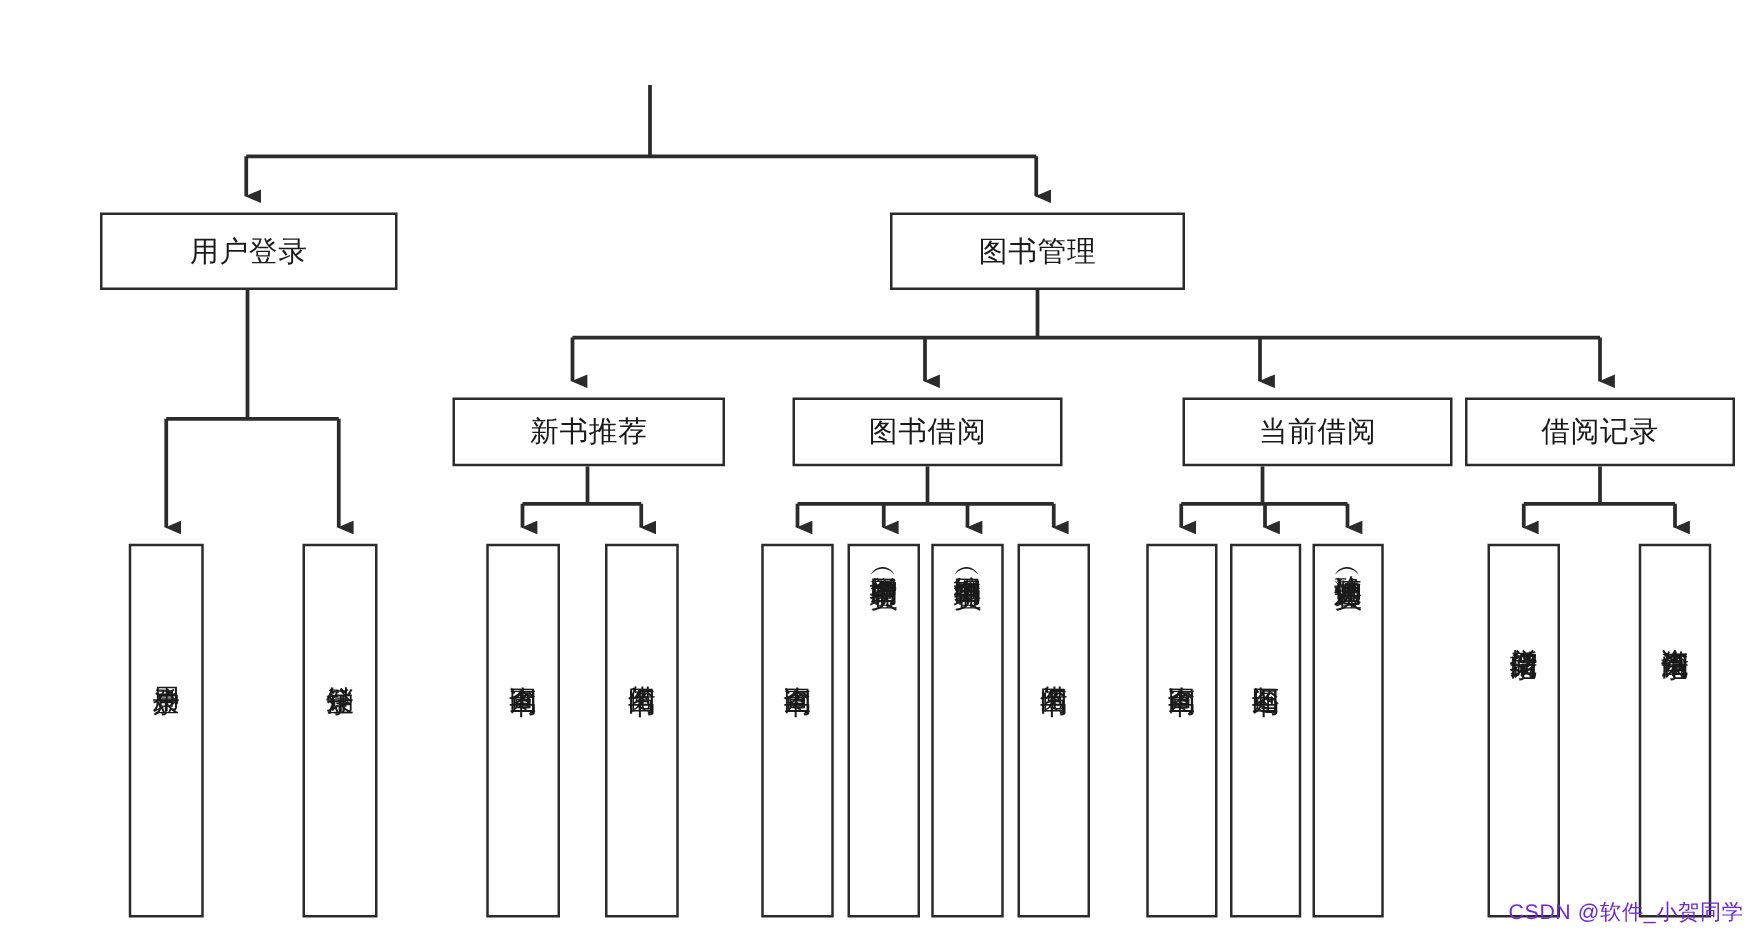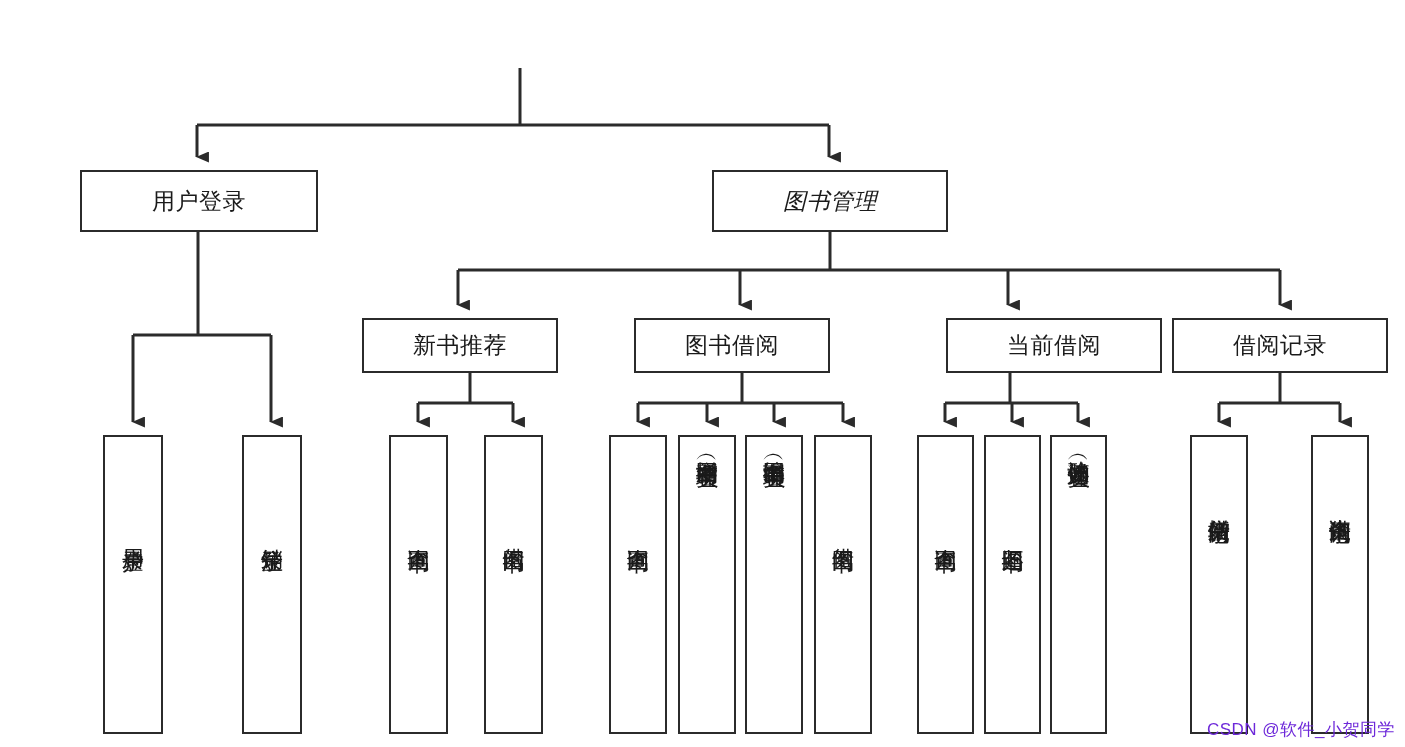--- a/index.html
+++ b/index.html
@@ -124,28 +124,28 @@
       <path d="M 1219 403 L 1340 403"></path>
       <path d="M 1219 403 L 1219 422" marker-end="url(#arrow)"></path>
       <path d="M 1340 403 L 1340 422" marker-end="url(#arrow)"></path>
     </g>
   </svg>
 
 
   <div class="node horiz" style="left:80px; top:170px; width:238px; height:62px;">
     <span>用户登录</span>
   </div>
-  <div class="node horiz" style="left:712px; top:170px; width:236px; height:62px;font-style:italic;">
+  <div class="node horiz" style="left:712px; top:170px; width:236px; height:62px;">
     <span>图书管理</span>
   </div>
 
-  <div class="node horiz" style="left:362px; top:318px; width:196px; height:55px;text-align:center;">
+  <div class="node horiz" style="left:362px; top:318px; width:218px; height:55px;text-align:center;">
     <span>新书推荐</span>
   </div>
-  <div class="node horiz" style="left:634px; top:318px; width:196px; height:55px;">
+  <div class="node horiz" style="left:634px; top:318px; width:216px; height:55px;">
     <span>图书借阅</span>
   </div>
   <div class="node horiz" style="left:902px; top:318px; width:216px; height:55px;margin-left:44px;">
     <span>当前借阅</span>
   </div>
   <div class="node horiz" style="left:1172px; top:318px; width:216px; height:55px;">
     <span>借阅记录</span>
   </div>
 
   <div class="node vert mid" style="left:103px; top:435px; width:60px; height:299px;">

